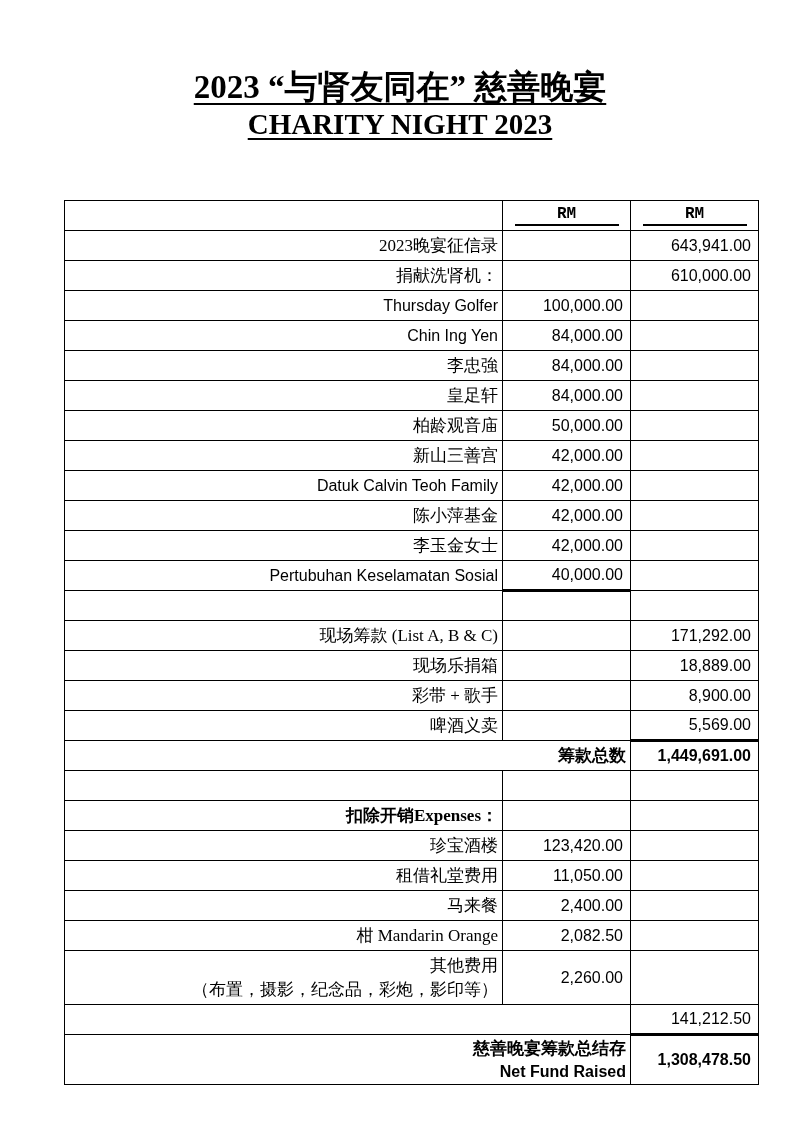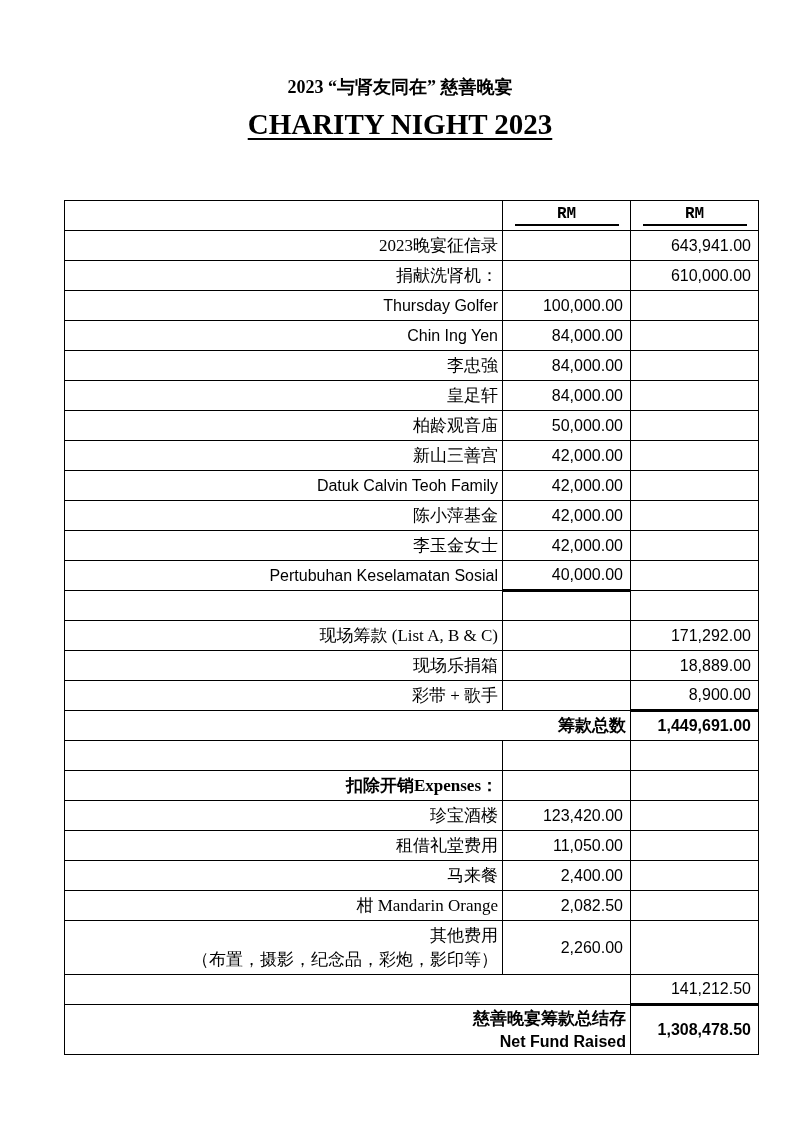--- a/index.html
+++ b/index.html
@@ -2,22 +2,22 @@
 <html><head>
 <meta charset="utf-8">
 <style>
   html,body{margin:0;padding:0;}
   body{
     width:800px;height:1131px;position:relative;background:#fff;color:#000;
     font-family:"Liberation Sans","DejaVu Sans",sans-serif;overflow:hidden;
   }
   .title-block{position:absolute;top:68px;left:0;width:800px;text-align:center;}
   .title-cn{
-    font-family:"Liberation Serif","DejaVu Serif",serif;font-weight:bold;font-size:18px;
-    line-height:38px;text-decoration-thickness:2px;text-underline-offset:5px;
+    font-family:"Liberation Serif","DejaVu Serif",serif;font-weight:bold;font-size:33px;
+    line-height:38px;text-decoration:underline;text-decoration-thickness:2px;text-underline-offset:5px;
   }
   .title-en{
     font-family:"Liberation Serif","DejaVu Serif",serif;font-weight:bold;font-size:29px;
     line-height:37px;text-decoration:underline;text-decoration-thickness:2px;text-underline-offset:4px;
   }
   .title-sub{
     font-family:"Liberation Serif","DejaVu Serif",serif;font-weight:normal;font-size:31px;line-height:42px;
   }
   table.fund{
     position:absolute;left:64px;top:200px;width:694px;
@@ -141,20 +141,25 @@
       <tr>
         <td class="label">现场乐捐箱</td>
         <td class="num"></td>
         <td class="num">18,889.00</td>
       </tr>
       <tr>
         <td class="label">彩带 + 歌手</td>
         <td class="num"></td>
         <td class="num">8,900.00</td>
       </tr>
+      <tr>
+        <td class="label">啤酒义卖</td>
+        <td class="num"></td>
+        <td class="num">5,569.00</td>
+      </tr>
       <tr class="bold">
         <td class="label" colspan="2">筹款总数</td>
         <td class="num sum-top">1,449,691.00</td>
       </tr>
       <tr>
         <td class="label"></td>
         <td class="num"></td>
         <td class="num"></td>
       </tr>
       <tr class="bold">

